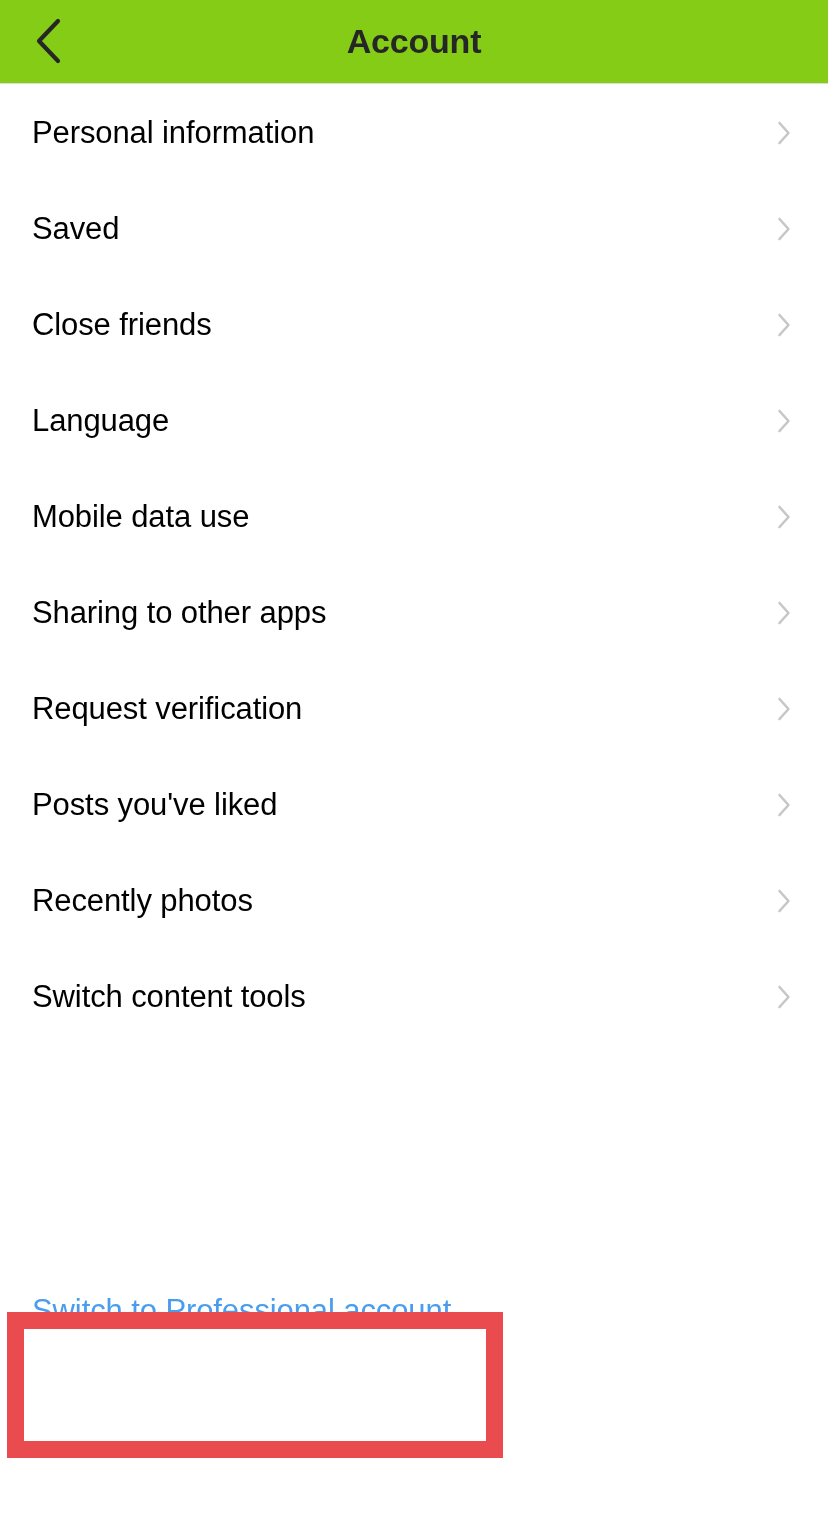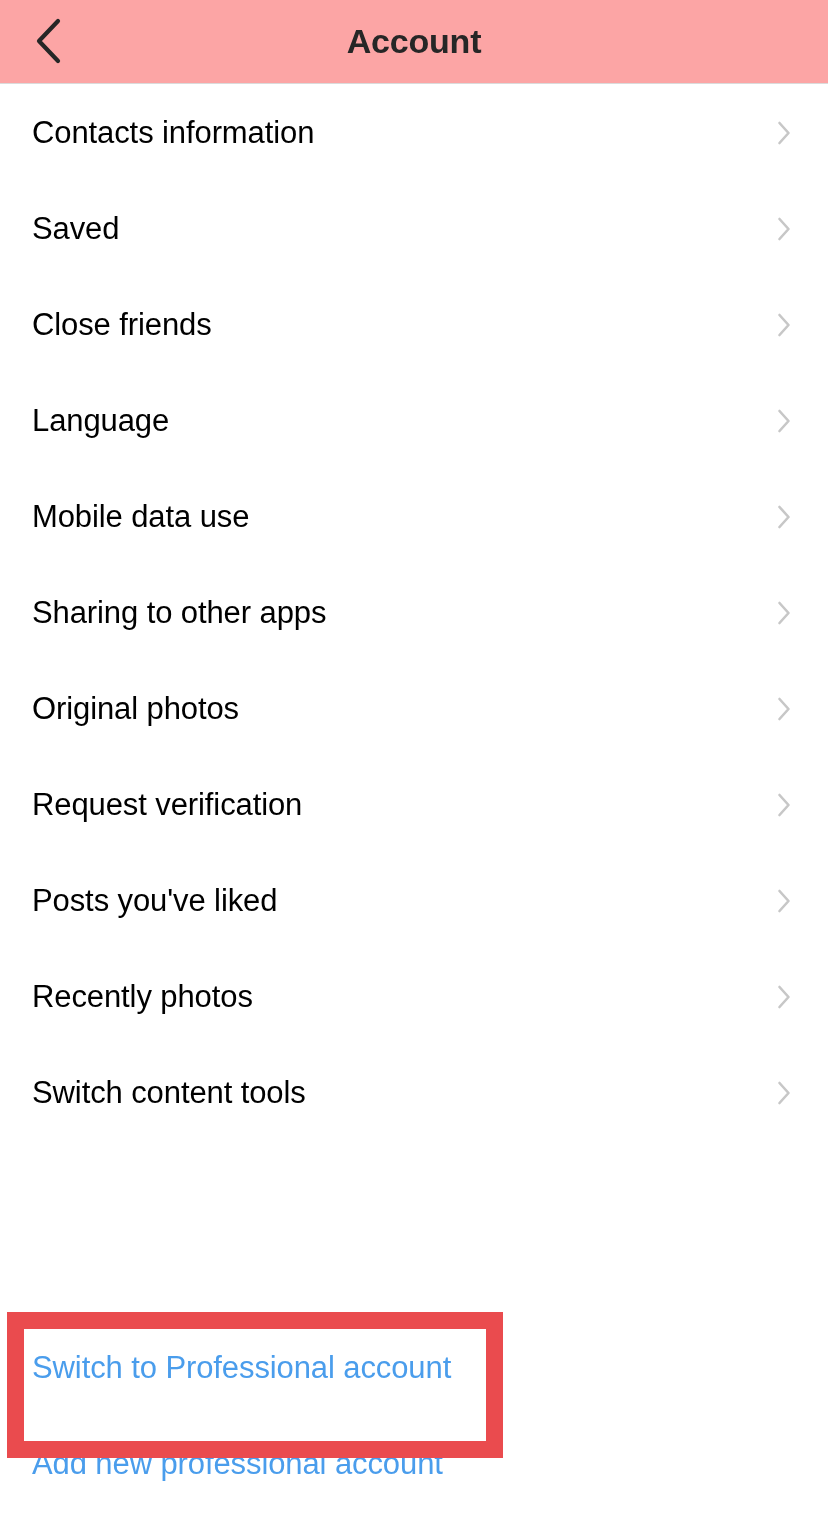--- a/index.html
+++ b/index.html
@@ -21,21 +21,21 @@
     overflow: hidden;
   }
 
   
   .nav-header {
     position: absolute;
     left: 0;
     top: 0;
     width: 828px;
     height: 84px;
-    background: #fca5a5;
+    background: #84cc16;
     border-bottom: 1px solid #dbdbdb;
     box-sizing: border-box;
   }
 
   .back-button {
     position: absolute;
     left: 16px;
     top: 8px;
     width: 66px;
     height: 66px;
@@ -97,21 +97,21 @@
     right: 37px;
     top: 36px;
     width: 14px;
     height: 24px;
   }
 
   
   .pro-links {
     position: absolute;
     left: 0;
-    top: 1320px;
+    top: 1263px;
     width: 828px;
   }
 
   .pro-link-row {
     position: relative;
     height: 96px;
     width: 828px;
     cursor: pointer;
   }
 
@@ -149,21 +149,21 @@
       <svg class="back-chevron" viewBox="0 0 30 46">
         <polyline points="24,3 5,23 24,43" fill="none" stroke="#262626" stroke-width="4.2" stroke-linecap="round" stroke-linejoin="round"></polyline>
       </svg>
     </div>
     <div class="nav-title">Account</div>
   </div>
 
   <div class="settings-list">
 
     <div class="settings-row">
-      <span class="row-label">Contacts information</span>
+      <span class="row-label">Personal information</span>
       <svg class="row-chevron" viewBox="0 0 14 24">
         <polyline points="2.5,2 11.5,12 2.5,22" fill="none" stroke="#c7c7c7" stroke-width="2.6" stroke-linecap="round" stroke-linejoin="round"></polyline>
       </svg>
     </div>
 
     <div class="settings-row">
       <span class="row-label">Saved</span>
       <svg class="row-chevron" viewBox="0 0 14 24">
         <polyline points="2.5,2 11.5,12 2.5,22" fill="none" stroke="#c7c7c7" stroke-width="2.6" stroke-linecap="round" stroke-linejoin="round"></polyline>
       </svg>
@@ -192,26 +192,20 @@
       </svg>
     </div>
 
     <div class="settings-row">
       <span class="row-label">Sharing to other apps</span>
       <svg class="row-chevron" viewBox="0 0 14 24">
         <polyline points="2.5,2 11.5,12 2.5,22" fill="none" stroke="#c7c7c7" stroke-width="2.6" stroke-linecap="round" stroke-linejoin="round"></polyline>
       </svg>
     </div>
 
-    <div class="settings-row">
-      <span class="row-label">Original photos</span>
-      <svg class="row-chevron" viewBox="0 0 14 24">
-        <polyline points="2.5,2 11.5,12 2.5,22" fill="none" stroke="#c7c7c7" stroke-width="2.6" stroke-linecap="round" stroke-linejoin="round"></polyline>
-      </svg>
-    </div>
 
     <div class="settings-row">
       <span class="row-label">Request verification</span>
       <svg class="row-chevron" viewBox="0 0 14 24">
         <polyline points="2.5,2 11.5,12 2.5,22" fill="none" stroke="#c7c7c7" stroke-width="2.6" stroke-linecap="round" stroke-linejoin="round"></polyline>
       </svg>
     </div>
 
     <div class="settings-row">
       <span class="row-label">Posts you've liked</span>
@@ -233,20 +227,17 @@
         <polyline points="2.5,2 11.5,12 2.5,22" fill="none" stroke="#c7c7c7" stroke-width="2.6" stroke-linecap="round" stroke-linejoin="round"></polyline>
       </svg>
     </div>
 
   </div>
 
   <div class="pro-links">
     <div class="pro-link-row">
       <span class="pro-link-label">Switch to Professional account</span>
     </div>
-    <div class="pro-link-row">
-      <span class="pro-link-label">Add new professional account</span>
-    </div>
   </div>
 
   <div class="annotation-box"></div>
 
 </div>
 
 </body></html>

